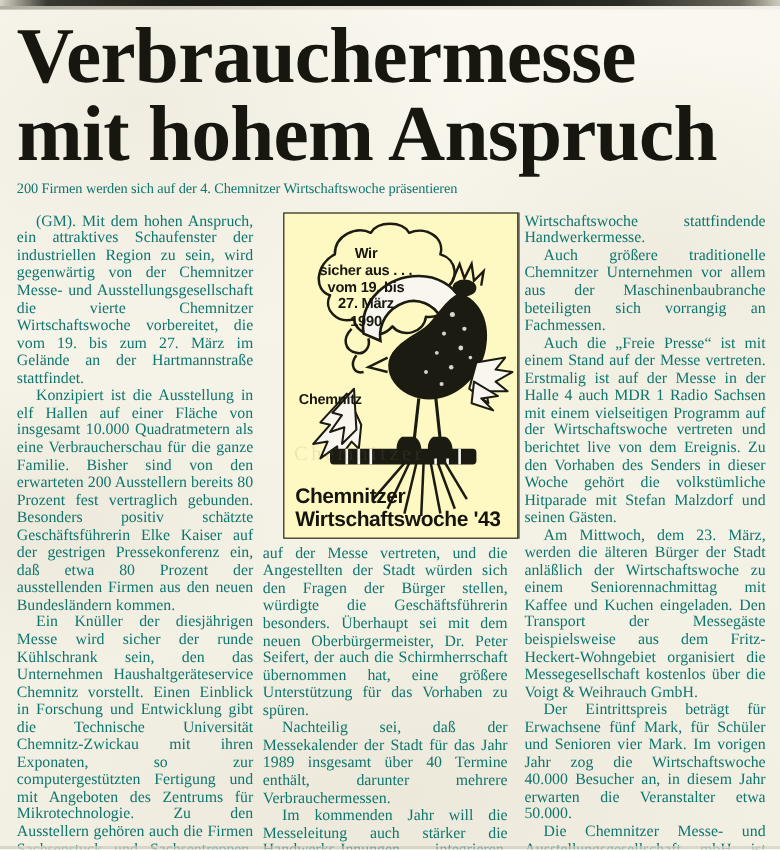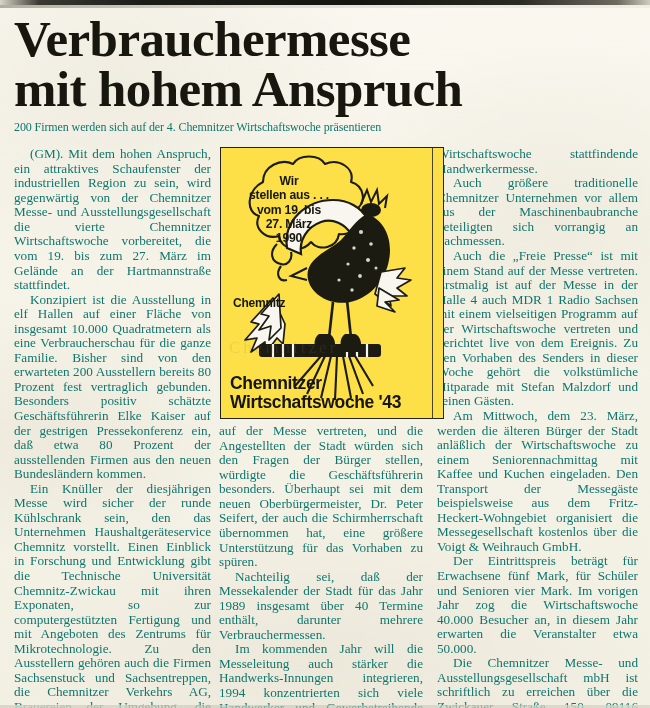--- a/index.html
+++ b/index.html
@@ -67,21 +67,21 @@
     width: 650px;
     height: 708px;
   }
 
   
   .headline {
     margin: 0;
     padding: 14px 0 0 6px;
     font-family: "Liberation Serif", serif;
     font-weight: bold;
-    font-size: 51px;
+    font-size: 66px;
     line-height: 0.99;
     letter-spacing: -0.6px;
     color: #17170f;
     text-rendering: optimizeLegibility;
   }
   .headline .hl-line { display: block; }
 
   .subhead {
     margin: 6px 0 0 6px;
     font-family: Liberation Serif, serif;
@@ -140,25 +140,25 @@
     width: 1px;
     height: 272px;
     background: #2a2a20;
     opacity: 0.85;
     z-index: 3;
   }
 
   
   .figure {
     position: relative;
-    width: 224px;
+    width: 196px;
     height: 272px;
-    margin: 0 0 5px 1px;
+    margin: 0 0 5px 17px;
     border: 1.4px solid #23231a;
-    background: #fde047;
+    background: #fef9c3;
     box-sizing: border-box;
     overflow: hidden;
   }
   .figure svg { display: block; }
 
   .fig-caption-small {
     position: absolute;
     left: 12px;
     top: 148px;
     font-family: "Liberation Sans", sans-serif;
@@ -335,21 +335,21 @@
               <path d="M116 208 L114 252"></path>
               <path d="M122 208 L130 250"></path>
               <path d="M128 208 L142 246"></path>
               <path d="M134 208 L152 238"></path>
               <path d="M100 208 L74 238"></path>
             </g>
           </svg>
 
           <div class="bubble-text">
             <span>Wir</span>
-            <span>stellen aus . . .</span>
+            <span>sicher aus . . .</span>
             <span>vom 19. bis</span>
             <span>27. März</span>
             <span>1990</span>
           </div>
 
           <div class="fig-caption-small">Chemnitz</div>
 
           <div class="fig-logo">
             <span>Chemnitzer</span>
             <span>Wirtschaftswoche '43</span>

